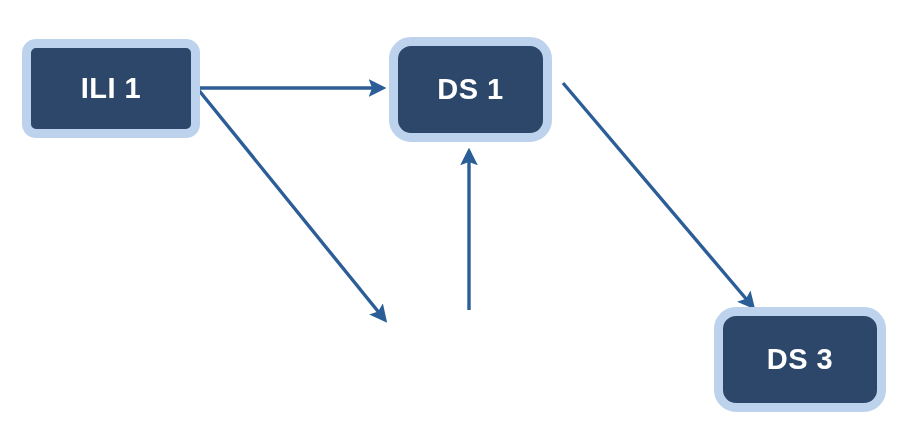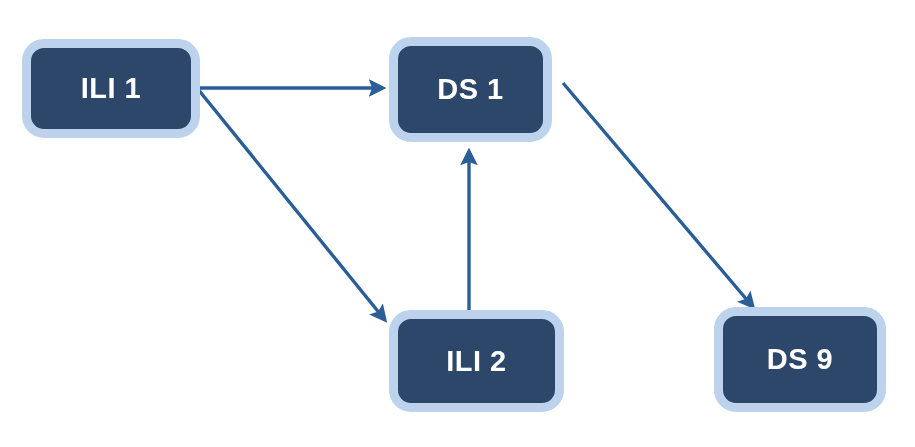--- a/index.html
+++ b/index.html
@@ -63,29 +63,26 @@
       <line x1="197" y1="88" x2="383" y2="88" stroke="#2b5e96" stroke-width="3.4" marker-end="url(#arrowhead)"></line>
 
       <line x1="197" y1="88" x2="385" y2="320" stroke="#2b5e96" stroke-width="3.4" marker-end="url(#arrowhead)"></line>
 
       <line x1="469" y1="310" x2="469" y2="151" stroke="#2b5e96" stroke-width="3.4" marker-end="url(#arrowhead)"></line>
 
       <line x1="563" y1="83" x2="753" y2="307" stroke="#2b5e96" stroke-width="3.4" marker-end="url(#arrowhead)"></line>
     </g>
   </svg>
 
-  <div class="node" style="left:22px; top:39px; width:178px; height:99px;">
+  <div class="node" style="left:22px; top:39px; width:178px; height:99px;border-radius:14px;">
     <span class="node-label">ILI 1</span>
   </div>
 
   <div class="node" style="left:389px; top:37px; width:163px; height:105px;">
     <span class="node-label">DS 1</span>
   </div>
 
-  <div class="node" style="left:389px; top:310px; width:175px; height:102px;">
-    <span class="node-label">ILI 2</span>
-  </div>
 
   <div class="node" style="left:714px; top:307px; width:172px; height:105px;">
-    <span class="node-label">DS 9</span>
+    <span class="node-label">DS 3</span>
   </div>
 
 </div>
 
 </body></html>

